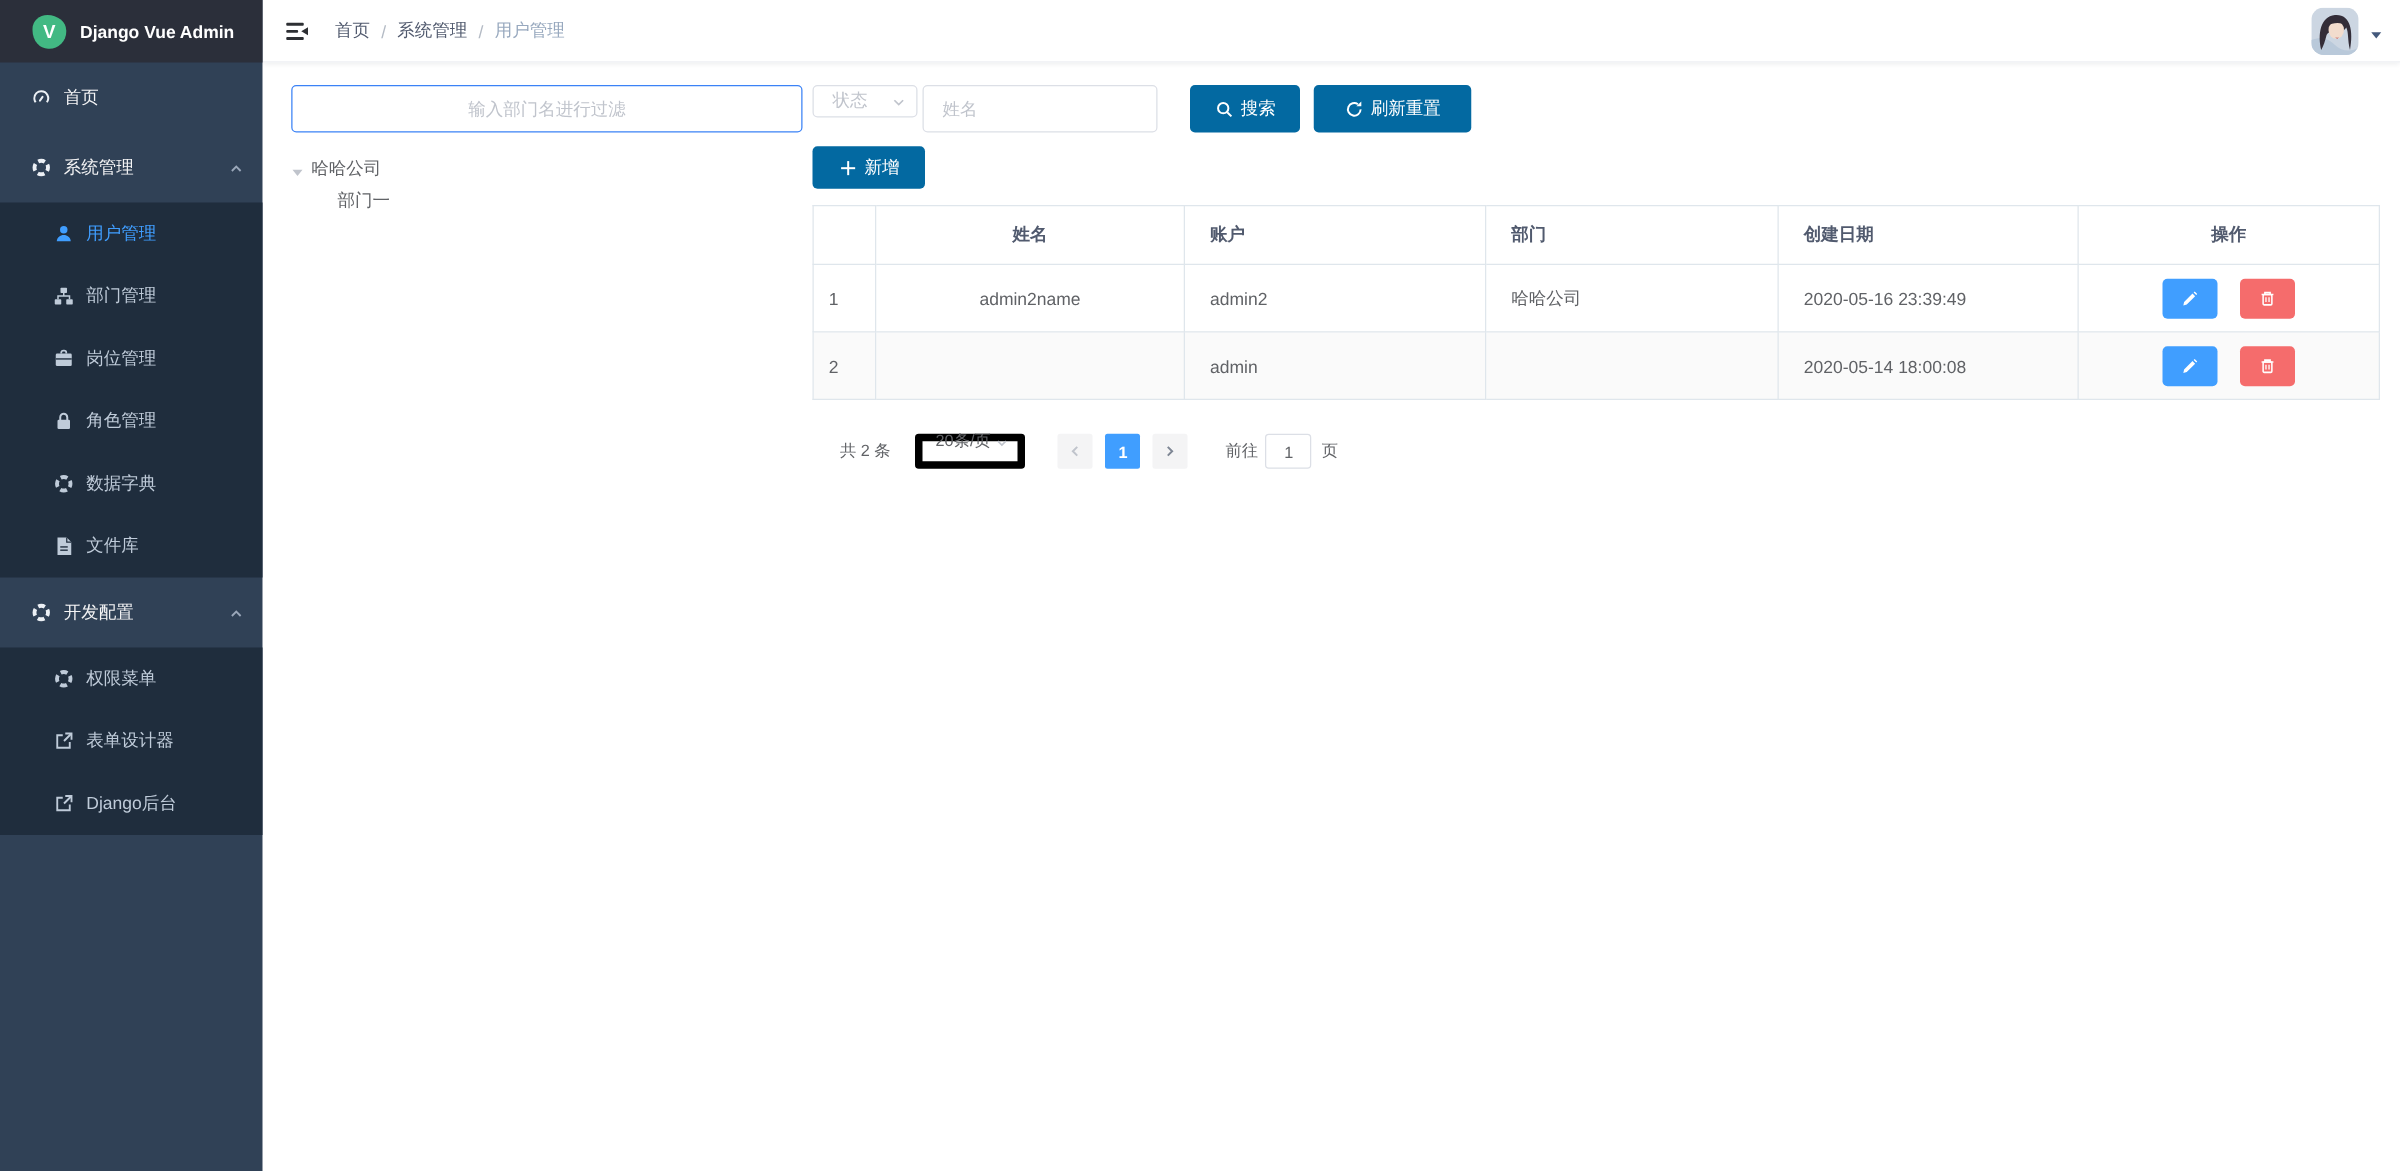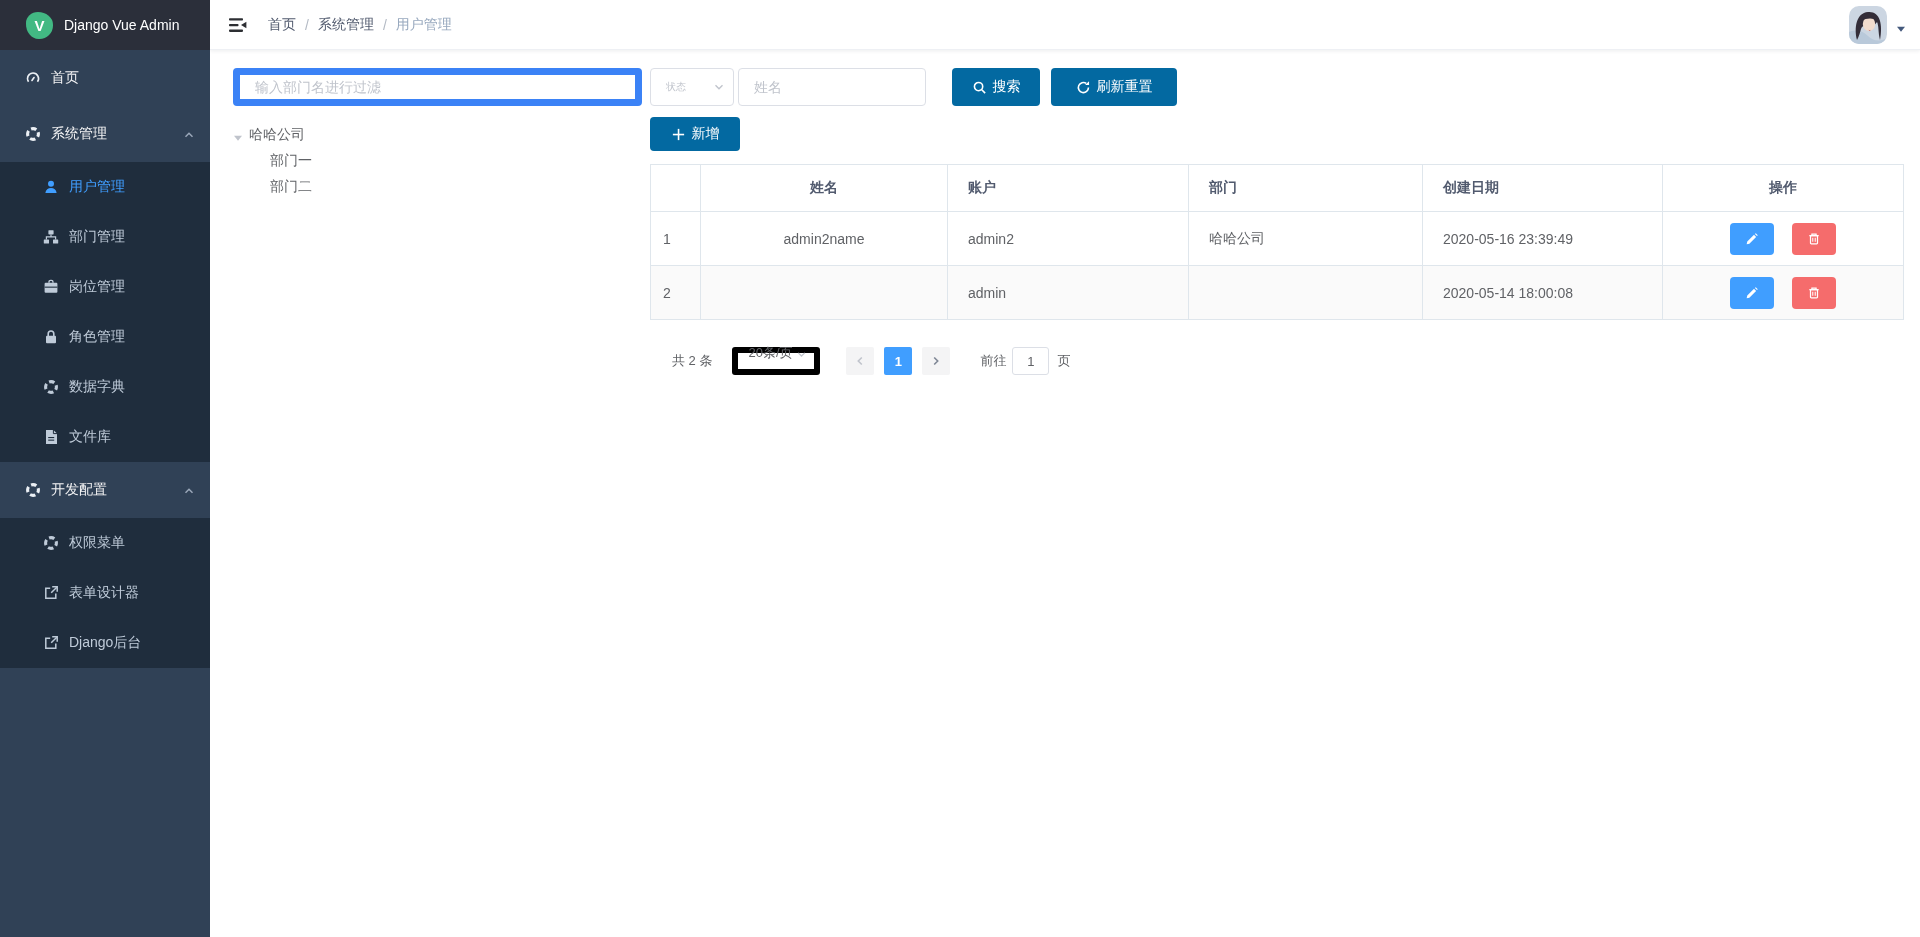--- a/index.html
+++ b/index.html
@@ -4,21 +4,21 @@
 <style>
   * { margin:0; padding:0; box-sizing:border-box; }
   html,body { width:1920px; height:937px; overflow:hidden; background:#fff;
     font-family:"Liberation Sans","DejaVu Sans",sans-serif; }
 
   
   .sidebar { position:absolute; left:0; top:0; width:210px; height:937px; background:#304156; z-index:5; }
   .logo-bar { height:50px; background:#2b2f3a; display:flex; align-items:center; padding-left:26px; }
   .logo-blob { width:27px; height:27px; background:#42b983; border-radius:46% 58% 52% 48% / 42% 48% 52% 58%;
     display:flex; align-items:center; justify-content:center; color:#fff; font-weight:bold; font-size:15px; }
-  .logo-title { color:#fff; font-size:14px; font-weight:normal; margin-left:11px; }
+  .logo-title { color:#fff; font-size:14px; font-weight:bold; margin-left:11px; }
   .menu-item { position:relative; height:50px; display:flex; align-items:center; padding-left:25px;
     font-size:14px; color:#f4f4f5; cursor:pointer; }
   .menu-item.top { height:56px; }
   .submenu { background:#1f2d3d; }
   .submenu .menu-item { padding-left:43px; color:#bfcbd9; }
   .submenu .menu-item.active { color:#409EFF; }
   .mi { width:16px; height:16px; margin-right:10px; flex:0 0 16px; display:inline-flex; }
   .mi svg { width:16px; height:16px; }
   .menu-item.top .mi { color:#ecf0f5; }
   .submenu .mi { color:#bfcbd9; }
@@ -38,33 +38,33 @@
   .avatar-wrap { position:absolute; right:14px; top:5px; height:40px; display:flex; align-items:center; cursor:pointer; }
   .avatar { width:38px; height:38px; border-radius:10px; overflow:hidden; }
   .avatar svg { width:38px; height:38px; display:block; }
   .avatar-caret { width:10px; height:10px; margin-left:9px; color:#44597c; }
   .avatar-caret svg { width:10px; height:10px; }
 
   
   .content { position:absolute; left:210px; top:50px; width:1710px; height:887px; background:#fff; }
 
   .dept-panel { position:absolute; left:23px; top:18px; width:409px; }
-  .filter-input { width:100%; height:38px; border:7px solid #3b82f6; border-radius:4px; padding:0 15px;
-    font-size:14px; color:#606266; outline:none; font-family:inherit; }
+  .filter-input { width:100%; height:38px; border:1px solid #3b82f6; border-radius:4px; padding:0 15px;
+    font-size:14px; color:#606266; outline:none; font-family:inherit;text-align:center; }
   .filter-input::placeholder { color:#c0c4cc; }
   .tree { margin-top:16px; font-size:14px; color:#606266; }
   .tree-row { height:26px; display:flex; align-items:center; cursor:pointer; }
   .tree-caret { width:10px; height:10px; color:#c0c4cc; margin-right:6px; }
   .tree-caret svg { width:10px; height:10px; }
   .tree-child { padding-left:37px; }
 
   .main-panel { position:absolute; left:440px; top:18px; width:1253px; }
   .search-row { display:flex; height:38px; }
-  .sel { height:38px; border:1px solid #dcdfe6; border-radius:4px; display:flex; align-items:center;
-    padding:0 8px 0 15px; font-size:10px; cursor:pointer; background:#fff; }
+  .sel { height:26px; border:1px solid #dcdfe6; border-radius:4px; display:flex; align-items:center;
+    padding:0 8px 0 15px; font-size:14px; cursor:pointer; background:#fff; }
   .sel-status { width:84px; color:#c0c4cc; justify-content:space-between; }
   .sel .chev { width:12px; height:12px; color:#c0c4cc; }
   .sel .chev svg { width:12px; height:12px; }
   .name-input { width:188px; height:38px; margin-left:4px; border:1px solid #dcdfe6; border-radius:4px;
     padding:0 15px; font-size:14px; color:#606266; outline:none; font-family:inherit; }
   .name-input::placeholder { color:#c0c4cc; }
   .btn { display:inline-flex; align-items:center; justify-content:center; border:none; border-radius:4px;
     background:#0369a1; color:#fff; font-size:14px; cursor:pointer; font-family:inherit; }
   .btn .bi { width:15px; height:15px; margin-right:6px; display:inline-flex; }
   .btn .bi svg { width:15px; height:15px; }
@@ -347,23 +347,20 @@
     <input class="filter-input" type="text" placeholder="输入部门名进行过滤" style="">
     <div class="tree">
       <div class="tree-row">
         <span class="tree-caret"><svg viewBox="0 0 10 10">
               <use href="#i-caretdown"></use>
             </svg></span>
         <span>哈哈公司</span>
       </div>
       <div class="tree-row tree-child">
         <span>部门一</span>
-      </div>
-      <div class="tree-row tree-child">
-        <span>部门二</span>
       </div>
     </div>
   </div>
 
   <div class="main-panel">
     <div class="search-row">
       <div class="sel sel-status">
         <span>状态</span>
         <span class="chev"><svg viewBox="0 0 12 12">
               <use href="#i-chevdown"></use>

